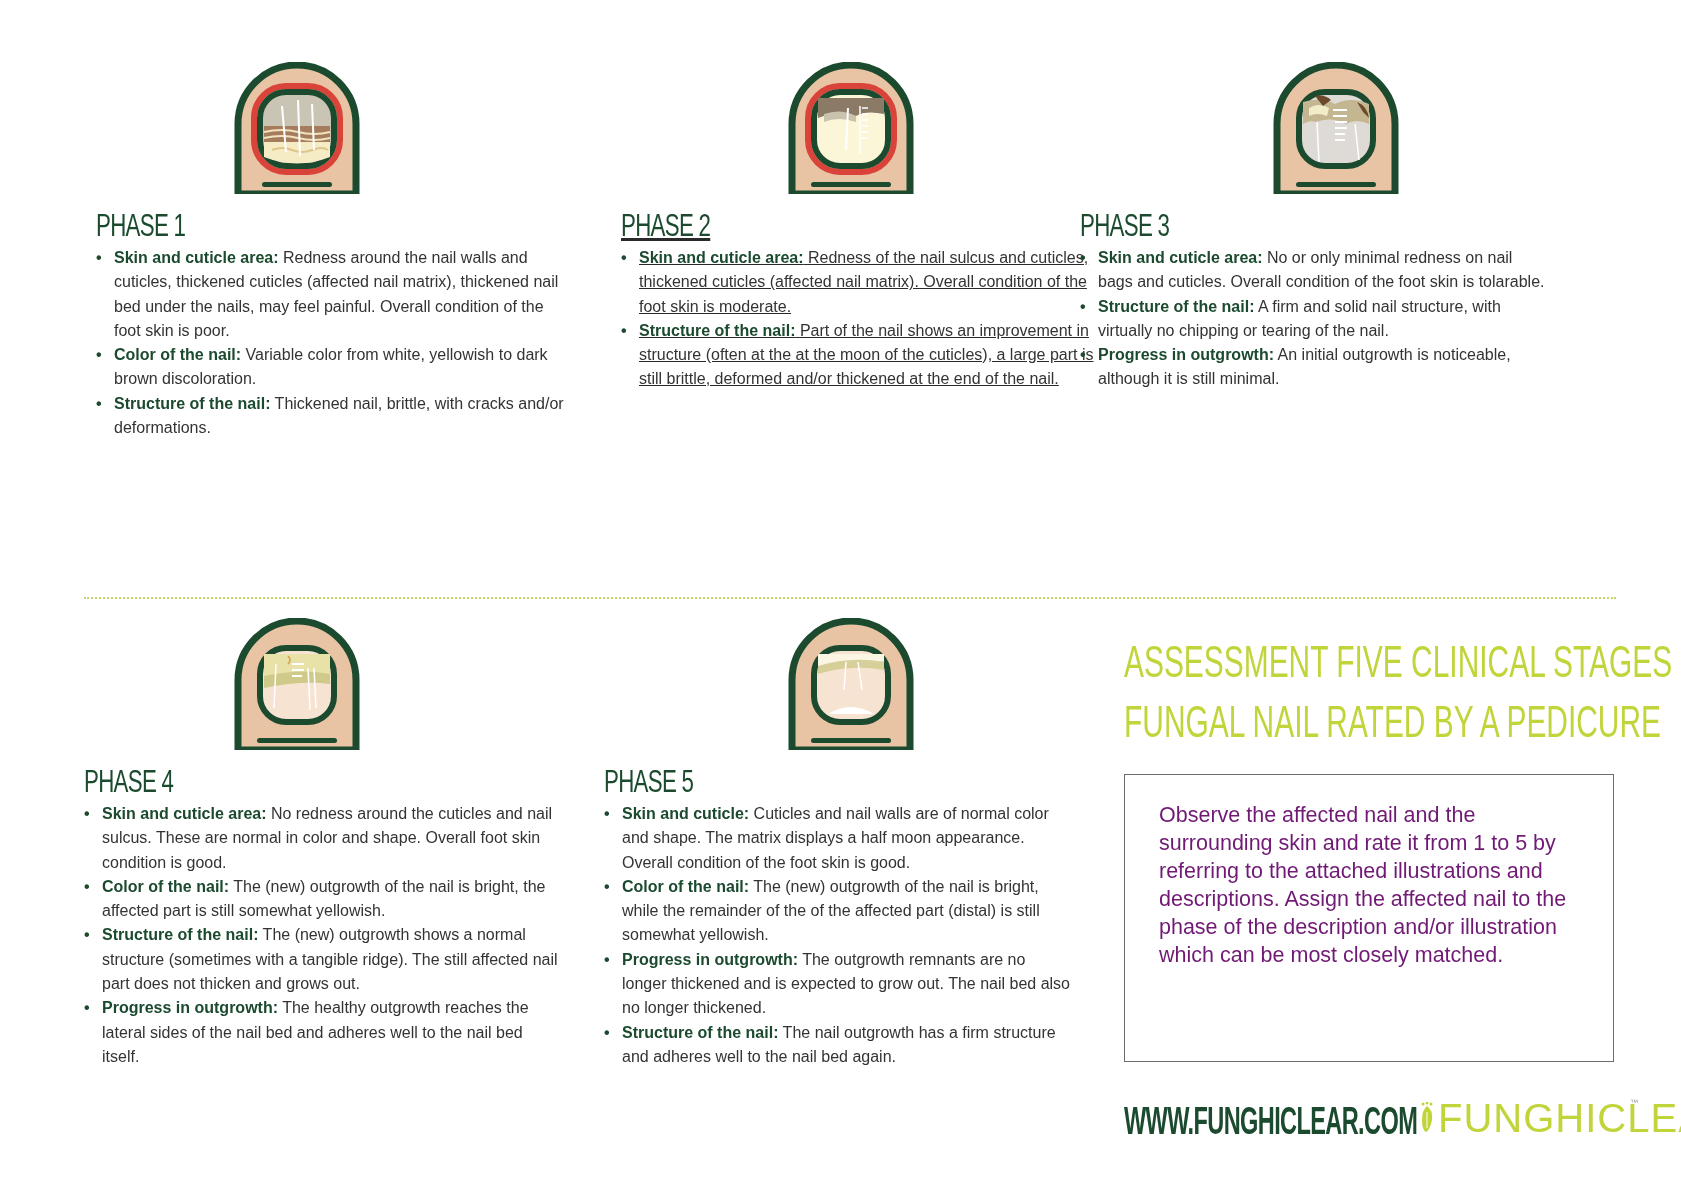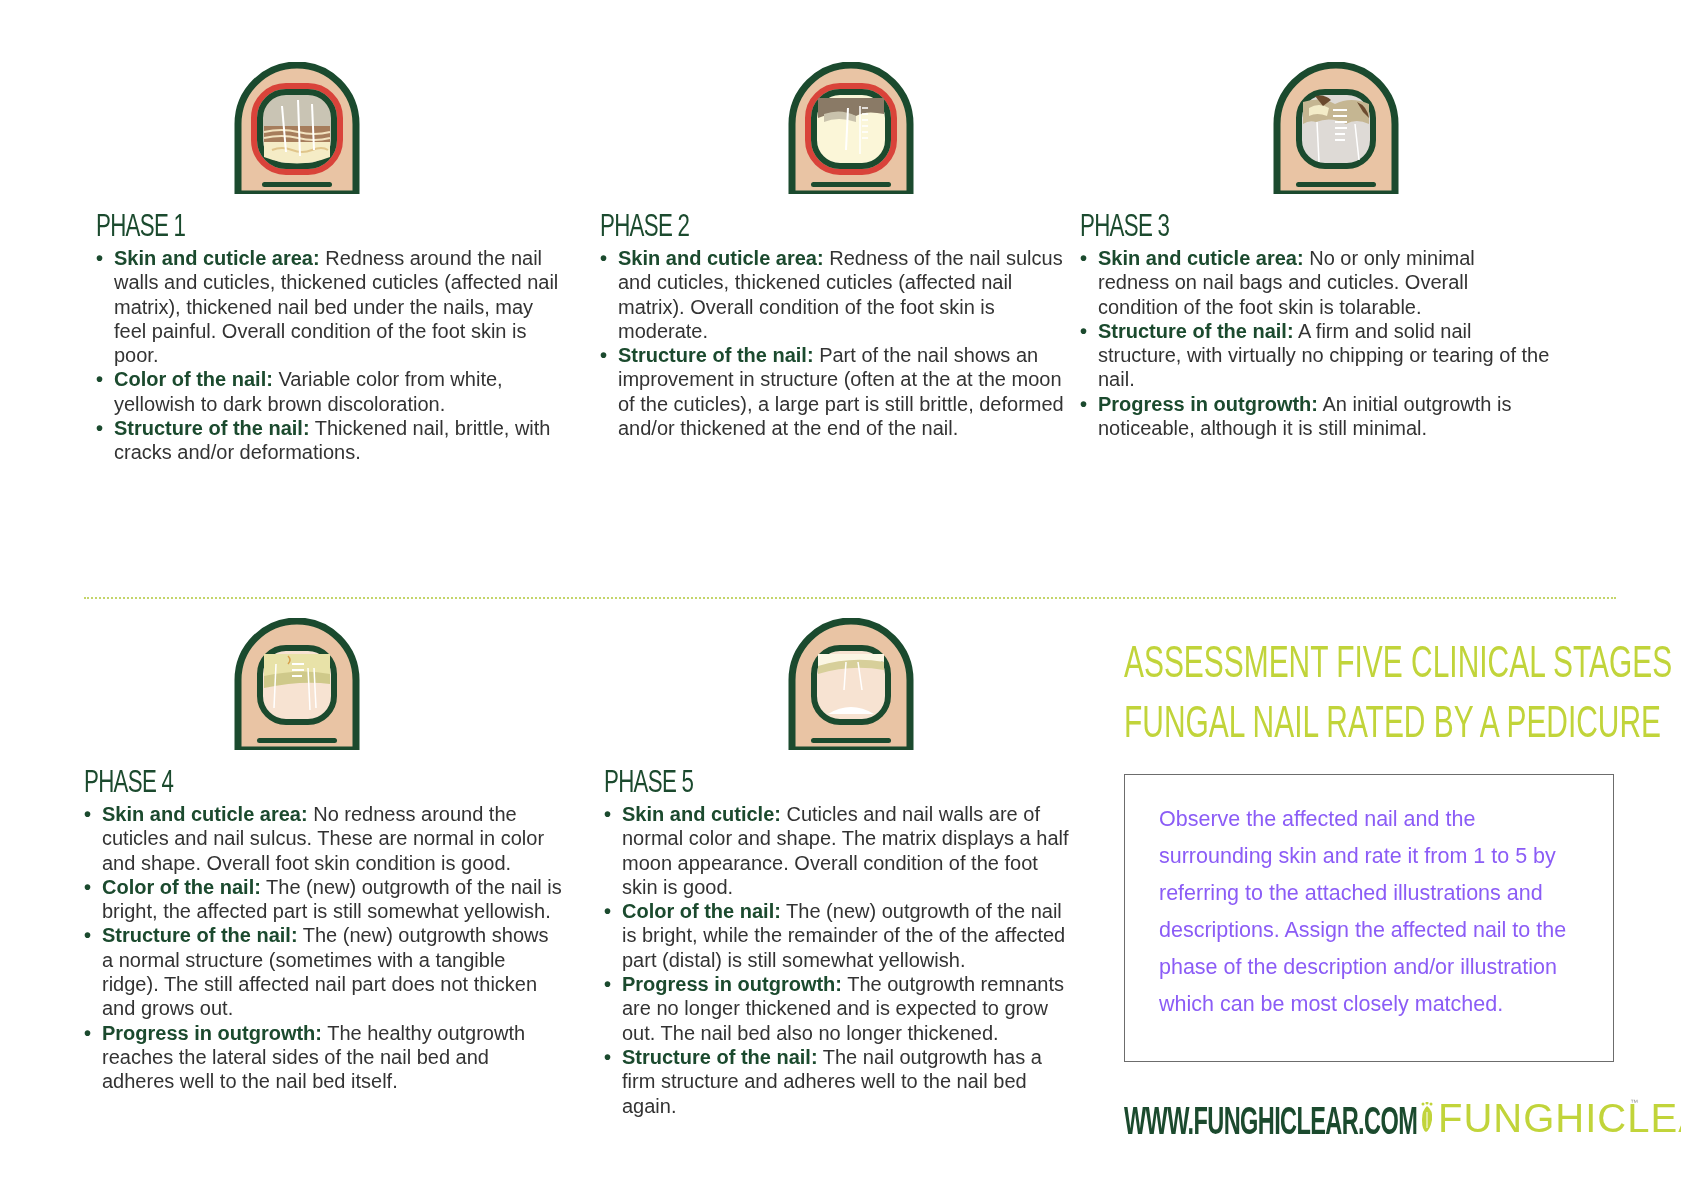--- a/index.html
+++ b/index.html
@@ -4,30 +4,30 @@
 <style>
   html, body { margin: 0; padding: 0; background: #ffffff; }
   body { width: 1681px; height: 1189px; position: relative; overflow: hidden;
          font-family: "Liberation Sans", sans-serif; color: #2a2a2a; }
   .nail { position: absolute; width: 130px; height: 132px; }
   .phase { position: absolute; width: 470px; }
   .phase-title { font-family: "Liberation Sans Narrow", "Liberation Sans", sans-serif;
     font-size: 31px; color: #1b4a2e; letter-spacing: -1px; transform: scaleX(0.72);
     transform-origin: left center; margin: 0 0 2px 0; line-height: 36px; font-weight: normal; }
   .phase ul { list-style: none; margin: 0; padding: 0; }
-  .phase li { position: relative; padding-left: 18px; font-size: 20px; line-height: 24.3px; color: #333; }
+  .phase li { position: relative; padding-left: 18px; font-size: 16px; line-height: 24.3px; color: #333; }
   .phase li::before { content: "•"; position: absolute; left: 0; top: 0; color: #1b4a2e; font-weight: bold; }
   .phase li b { color: #1b4a2e; }
   .divider { position: absolute; left: 84px; top: 597px; width: 1532px; border-top: 2px dotted #c4d56a; }
   .headline { position: absolute; left: 1124px; top: 632px; width: 560px;
     font-size: 44px; line-height: 60px; color: #c1d43a; transform: scaleX(0.68);
     transform-origin: left top; white-space: nowrap; letter-spacing: 0px; }
   .infobox { position: absolute; left: 1124px; top: 774px; width: 490px; height: 288px;
     border: 1.5px solid #6c6c6c; box-sizing: border-box; padding: 26px 34px; }
-  .infobox p { margin: 0; font-size: 21.5px; line-height: 37px; color: #8b5cf6; }
+  .infobox p { margin: 0; font-size: 21.5px; line-height: 28px; color: #701a75; }
   .footer-url { position: absolute; left: 1124px; top: 1100px; font-size: 38px; color: #1b4a2e;
     transform: scaleX(0.62); transform-origin: left top; white-space: nowrap; font-weight: bold; letter-spacing: -1px; }
   .brand { position: absolute; left: 1420px; top: 1096px; display: flex; align-items: flex-start; }
   .brand-name { font-size: 40px; color: #c1d43a; transform: scaleX(0.66); transform-origin: left top;
     white-space: nowrap; letter-spacing: 1px; }
   .brand-tm { position: absolute; left: 192px; top: 2px; font-size: 8px; color: #999; }
 </style>
 </head>
 <body>
 
@@ -73,21 +73,21 @@
 
 <div class="phase" style="left:84px;top:208px;margin-left:12px;">
   <h2 class="phase-title">PHASE 1</h2>
   <ul>
     <li><b>Skin and cuticle area:</b> <span>Redness around the nail walls and cuticles, thickened cuticles (affected nail matrix), thickened nail bed under the nails, may feel painful. Overall condition of the foot skin is poor.</span></li>
     <li><b>Color of the nail:</b> <span>Variable color from white, yellowish to dark brown discoloration.</span></li>
     <li><b>Structure of the nail:</b> <span>Thickened nail, brittle, with cracks and/or deformations.</span></li>
   </ul>
 </div>
 
-<div class="phase" style="left:600px;top:208px;width:480px;">
+<div class="phase" style="left:621px;top:208px;width:480px;text-decoration:underline;">
   <h2 class="phase-title">PHASE 2</h2>
   <ul>
     <li><b>Skin and cuticle area:</b> <span>Redness of the nail sulcus and cuticles, thickened cuticles (affected nail matrix). Overall condition of the foot skin is moderate.</span></li>
     <li><b>Structure of the nail:</b> <span>Part of the nail shows an improvement in structure (often at the at the moon of the cuticles), a large part is still brittle, deformed and/or thickened at the end of the nail.</span></li>
   </ul>
 </div>
 
 <div class="phase" style="left:1080px;top:208px;">
   <h2 class="phase-title">PHASE 3</h2>
   <ul>

